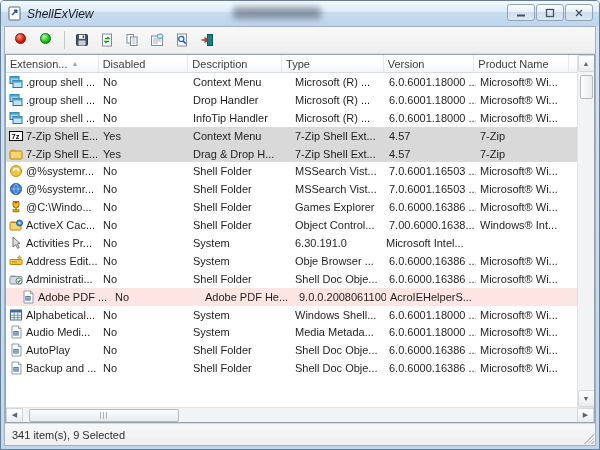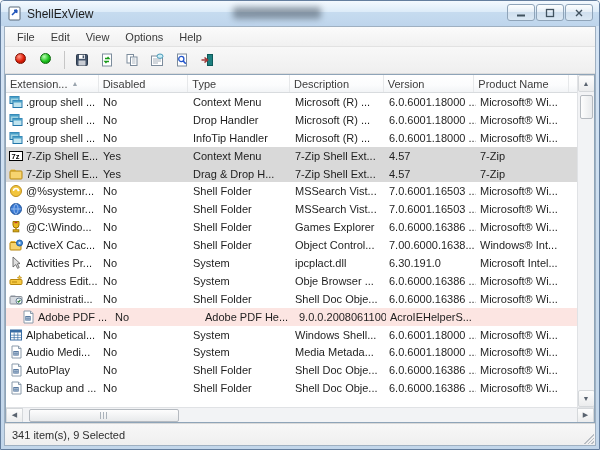--- a/index.html
+++ b/index.html
@@ -11,21 +11,21 @@
     border:1px solid #647e9e; border-radius:4px 4px 0 0;
     display:flex; flex-direction:column; overflow:hidden;
   }
   
   .titlebar{
     height:25px; flex:0 0 25px; display:flex; align-items:center;
     padding:0 6px; position:relative;
     background:linear-gradient(#f4f9fe, #dcebf8 45%, #c6dbef 46%, #bed5ec);
   }
   .app-icon{ width:15px; height:15px; margin-right:5px; flex:0 0 auto; }
-  .title-text{ font-size:12px; color:#1c1c1c; }
+  .title-text{ font-size:12px; color:#1c1c1c;font-style:italic; }
   .redacted{ position:absolute; left:232px; top:6px; width:88px; height:12px;
     background:#4a5663; opacity:.55; filter:blur(3px); border-radius:3px; }
   .winbtns{ position:absolute; right:6px; top:3px; display:flex; }
   .winbtn{
     width:28px; height:17px; margin-left:1px; border:1px solid #8fa4b9; border-radius:3px;
     background:linear-gradient(#fdfefe,#e6eff7 45%,#cfdfee 50%,#dbe8f4);
     display:flex; align-items:center; justify-content:center;
     font-size:9px; color:#3f5264; cursor:default;
   }
   
@@ -151,27 +151,20 @@
             <svg viewBox="0 0 10 10">
               <path d="M2 2 L8 8 M8 2 L2 8" stroke="#41525f" stroke-width="1.4"></path>
             </svg>
           </span>
         </span>
       </span>
   </div>
 
   <div class="app-body">
 
-    <div class="menubar">
-        <span class="menu-item">File</span>
-        <span class="menu-item">Edit</span>
-        <span class="menu-item">View</span>
-        <span class="menu-item">Options</span>
-        <span class="menu-item">Help</span>
-      </div>
 
     <div class="toolbar">
         <span class="tb-btn">
           <span style="width:14px;height:14px;display:inline-flex">
             <span class="dot red"></span>
           </span>
         </span>
         <span class="tb-btn">
           <span style="width:14px;height:14px;display:inline-flex">
             <span class="dot green"></span>
@@ -235,25 +228,25 @@
 
     <div class="listview">
       <div class="lv-header">
         <span class="hcell c-ext">
           <span>Extension...</span>
           <span class="sort">▲</span>
         </span>
         <span class="hcell c-dis">
             <span>Disabled</span>
           </span>
+        <span class="hcell c-desc">
+            <span>Description</span>
+          </span>
         <span class="hcell c-type">
             <span>Type</span>
-          </span>
-        <span class="hcell c-desc">
-            <span>Description</span>
           </span>
         <span class="hcell c-ver">
             <span>Version</span>
           </span>
         <span class="hcell c-prod">
             <span>Product Name</span>
           </span>
         <span class="hcell h-fill"></span>
       </div>
 
@@ -417,21 +410,20 @@
     <span class="cell c-ext">
               <span class="row-icon">
                 <svg viewBox="0 0 14 14">
                   <path d="M4 1 L4 11 L6.8 8.6 L8.6 12.4 L10.2 11.5 L8.4 7.9 L11 7.5 Z" fill="#e0e0e0" stroke="#555" stroke-width="0.8"></path>
                 </svg>
               </span>
               <span class="txt">Activities Pr...</span>
             </span>
     <span class="cell c-dis">No</span>
     <span class="cell c-type">System</span>
-    <span class="cell c-desc">ipcplact.dll</span>
     <span class="cell c-ver">6.30.191.0</span>
     <span class="cell c-prod">Microsoft Intel...</span>
   </div>
           <div class="lv-row">
     <span class="cell c-ext">
               <span class="row-icon">
                 <svg viewBox="0 0 14 14">
                   <rect x="1" y="5.5" width="12" height="5" rx="1" fill="#f5c842" stroke="#b8860b"></rect>
                   <path d="M10.5 1.5 l.6 1.6 1.6.6 -1.6.6 -.6 1.6 -.6-1.6 -1.6-.6 1.6-.6 z" fill="#f5c842" stroke="#b8860b" stroke-width="0.6"></path>
                   <path d="M3 8 h5" stroke="#b8860b"></path>

